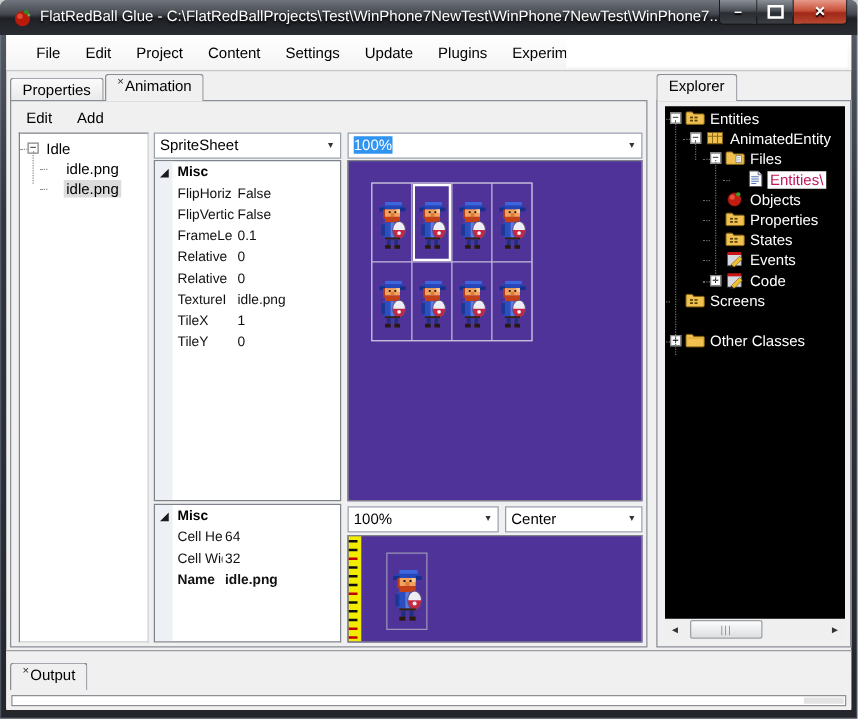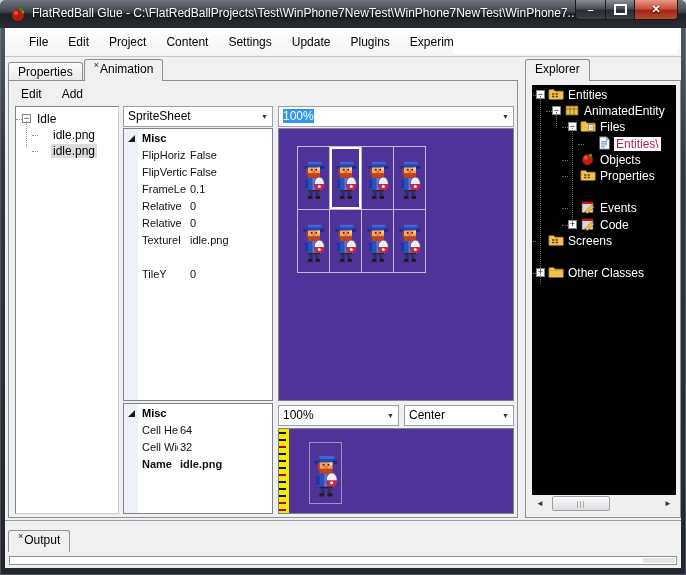--- a/index.html
+++ b/index.html
@@ -261,20 +261,24 @@
             <span class="pg-val" style="left: 66px;">0</span>
           </div>
           <div class="pg-row" style="top: 86px;">
             <span class="pg-name" style="width: 46px;">Relative</span>
             <span class="pg-val" style="left: 66px;">0</span>
           </div>
           <div class="pg-row" style="top: 103px;">
             <span class="pg-name" style="width: 46px;">TextureI</span>
             <span class="pg-val" style="left: 66px;">idle.png</span>
           </div>
+          <div class="pg-row" style="top: 120px;">
+            <span class="pg-name" style="width: 46px;">TileX</span>
+            <span class="pg-val" style="left: 66px;">1</span>
+          </div>
           <div class="pg-row" style="top: 137px;">
             <span class="pg-name" style="width: 46px;">TileY</span>
             <span class="pg-val" style="left: 66px;">0</span>
           </div>
         </div>
       <div id="prop-grid2" class="propgrid">
           <div class="pg-strip"></div>
           <div class="pg-row" style="top: 1px;">
             <span class="pg-cat-arrow"></span>
             <span class="pg-cat-label">Misc</span>
@@ -416,20 +420,27 @@
             </svg>
             <span class="tlabel" style="left: 66px;">Objects</span>
           </div>
           <div class="trow" style="top: 83px;">
             <span class="stub" style="left: 30px; width: 6px;"></span>
             <svg class="t-icon" viewBox="0 0 16 14" style="left: 48px;">
               <use href="#sym-entity-folder" xlink:href="#sym-entity-folder"></use>
             </svg>
             <span class="tlabel" style="left: 66px;">Properties</span>
           </div>
+          <div class="trow" style="top: 99.2px;">
+            <span class="stub" style="left: 30px; width: 6px;"></span>
+            <svg class="t-icon" viewBox="0 0 16 14" style="left: 48px;">
+              <use href="#sym-entity-folder" xlink:href="#sym-entity-folder"></use>
+            </svg>
+            <span class="tlabel" style="left: 66px;">States</span>
+          </div>
           <div class="trow" style="top: 115.4px;">
             <span class="stub" style="left: 30px; width: 6px;"></span>
             <svg class="t-icon" viewBox="0 0 16 14" style="left: 48px;">
               <use href="#sym-pencil" xlink:href="#sym-pencil"></use>
             </svg>
             <span class="tlabel" style="left: 66px;">Events</span>
           </div>
           <div class="trow" style="top: 131.6px;">
             <span class="stub" style="left: 30px; width: 6px;"></span>
             <span class="expander" style="left: 36px;">+</span>

